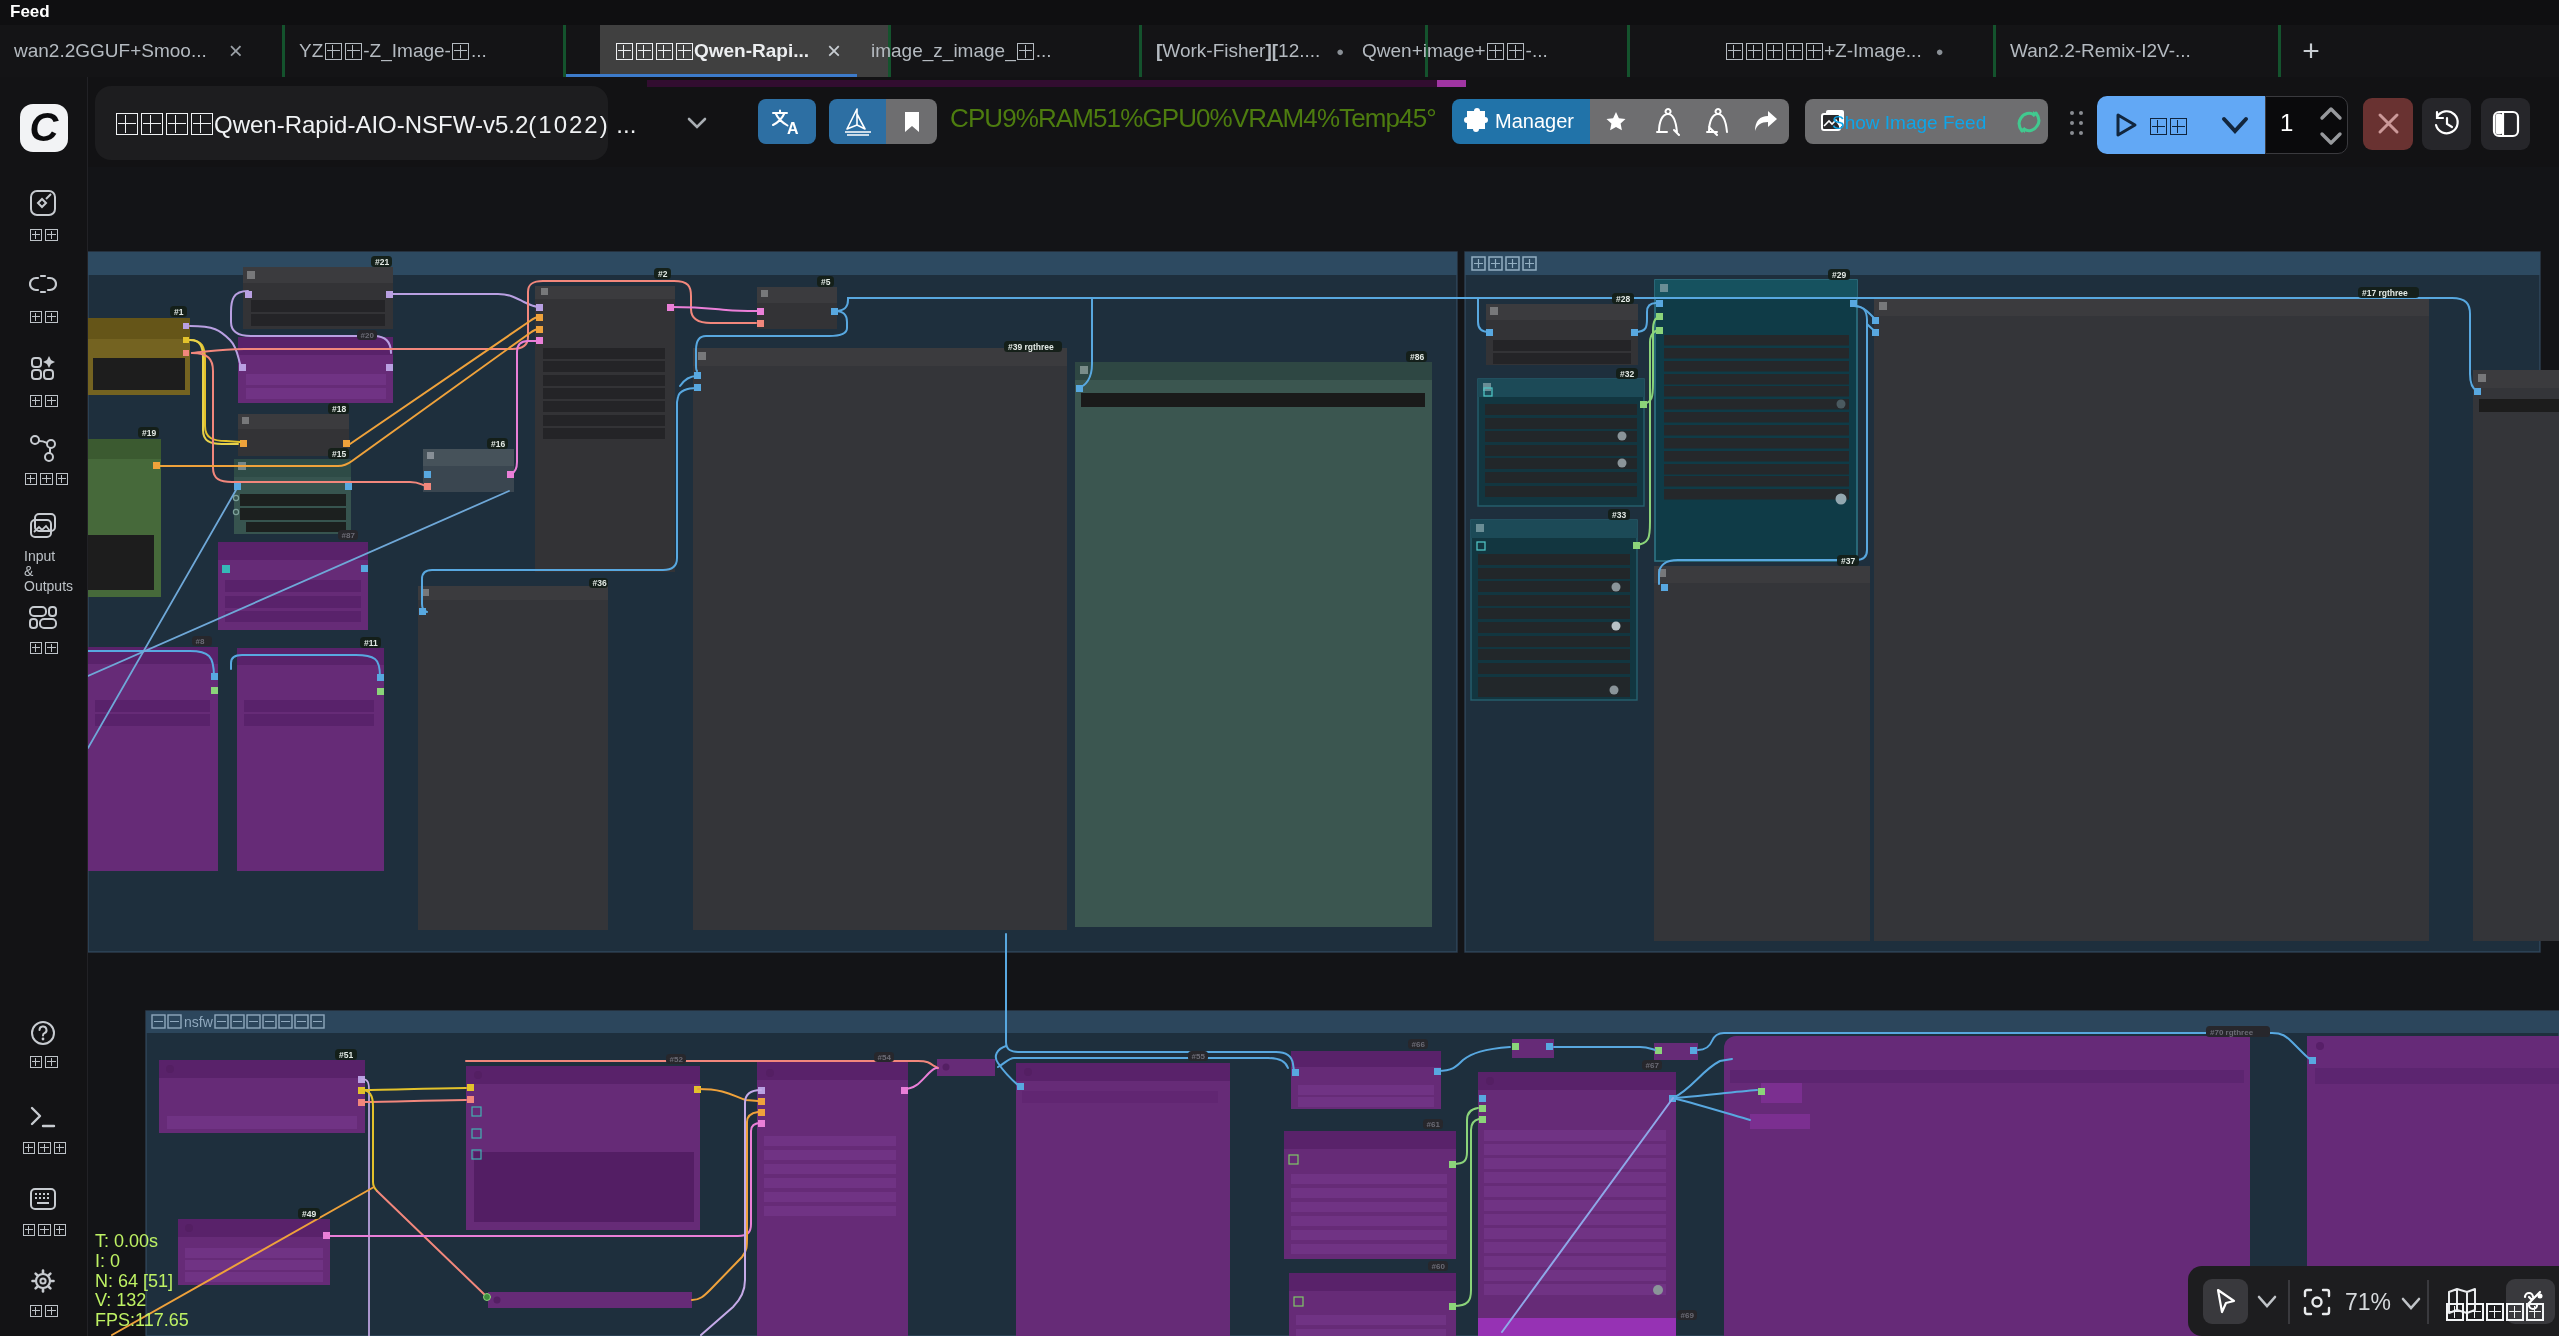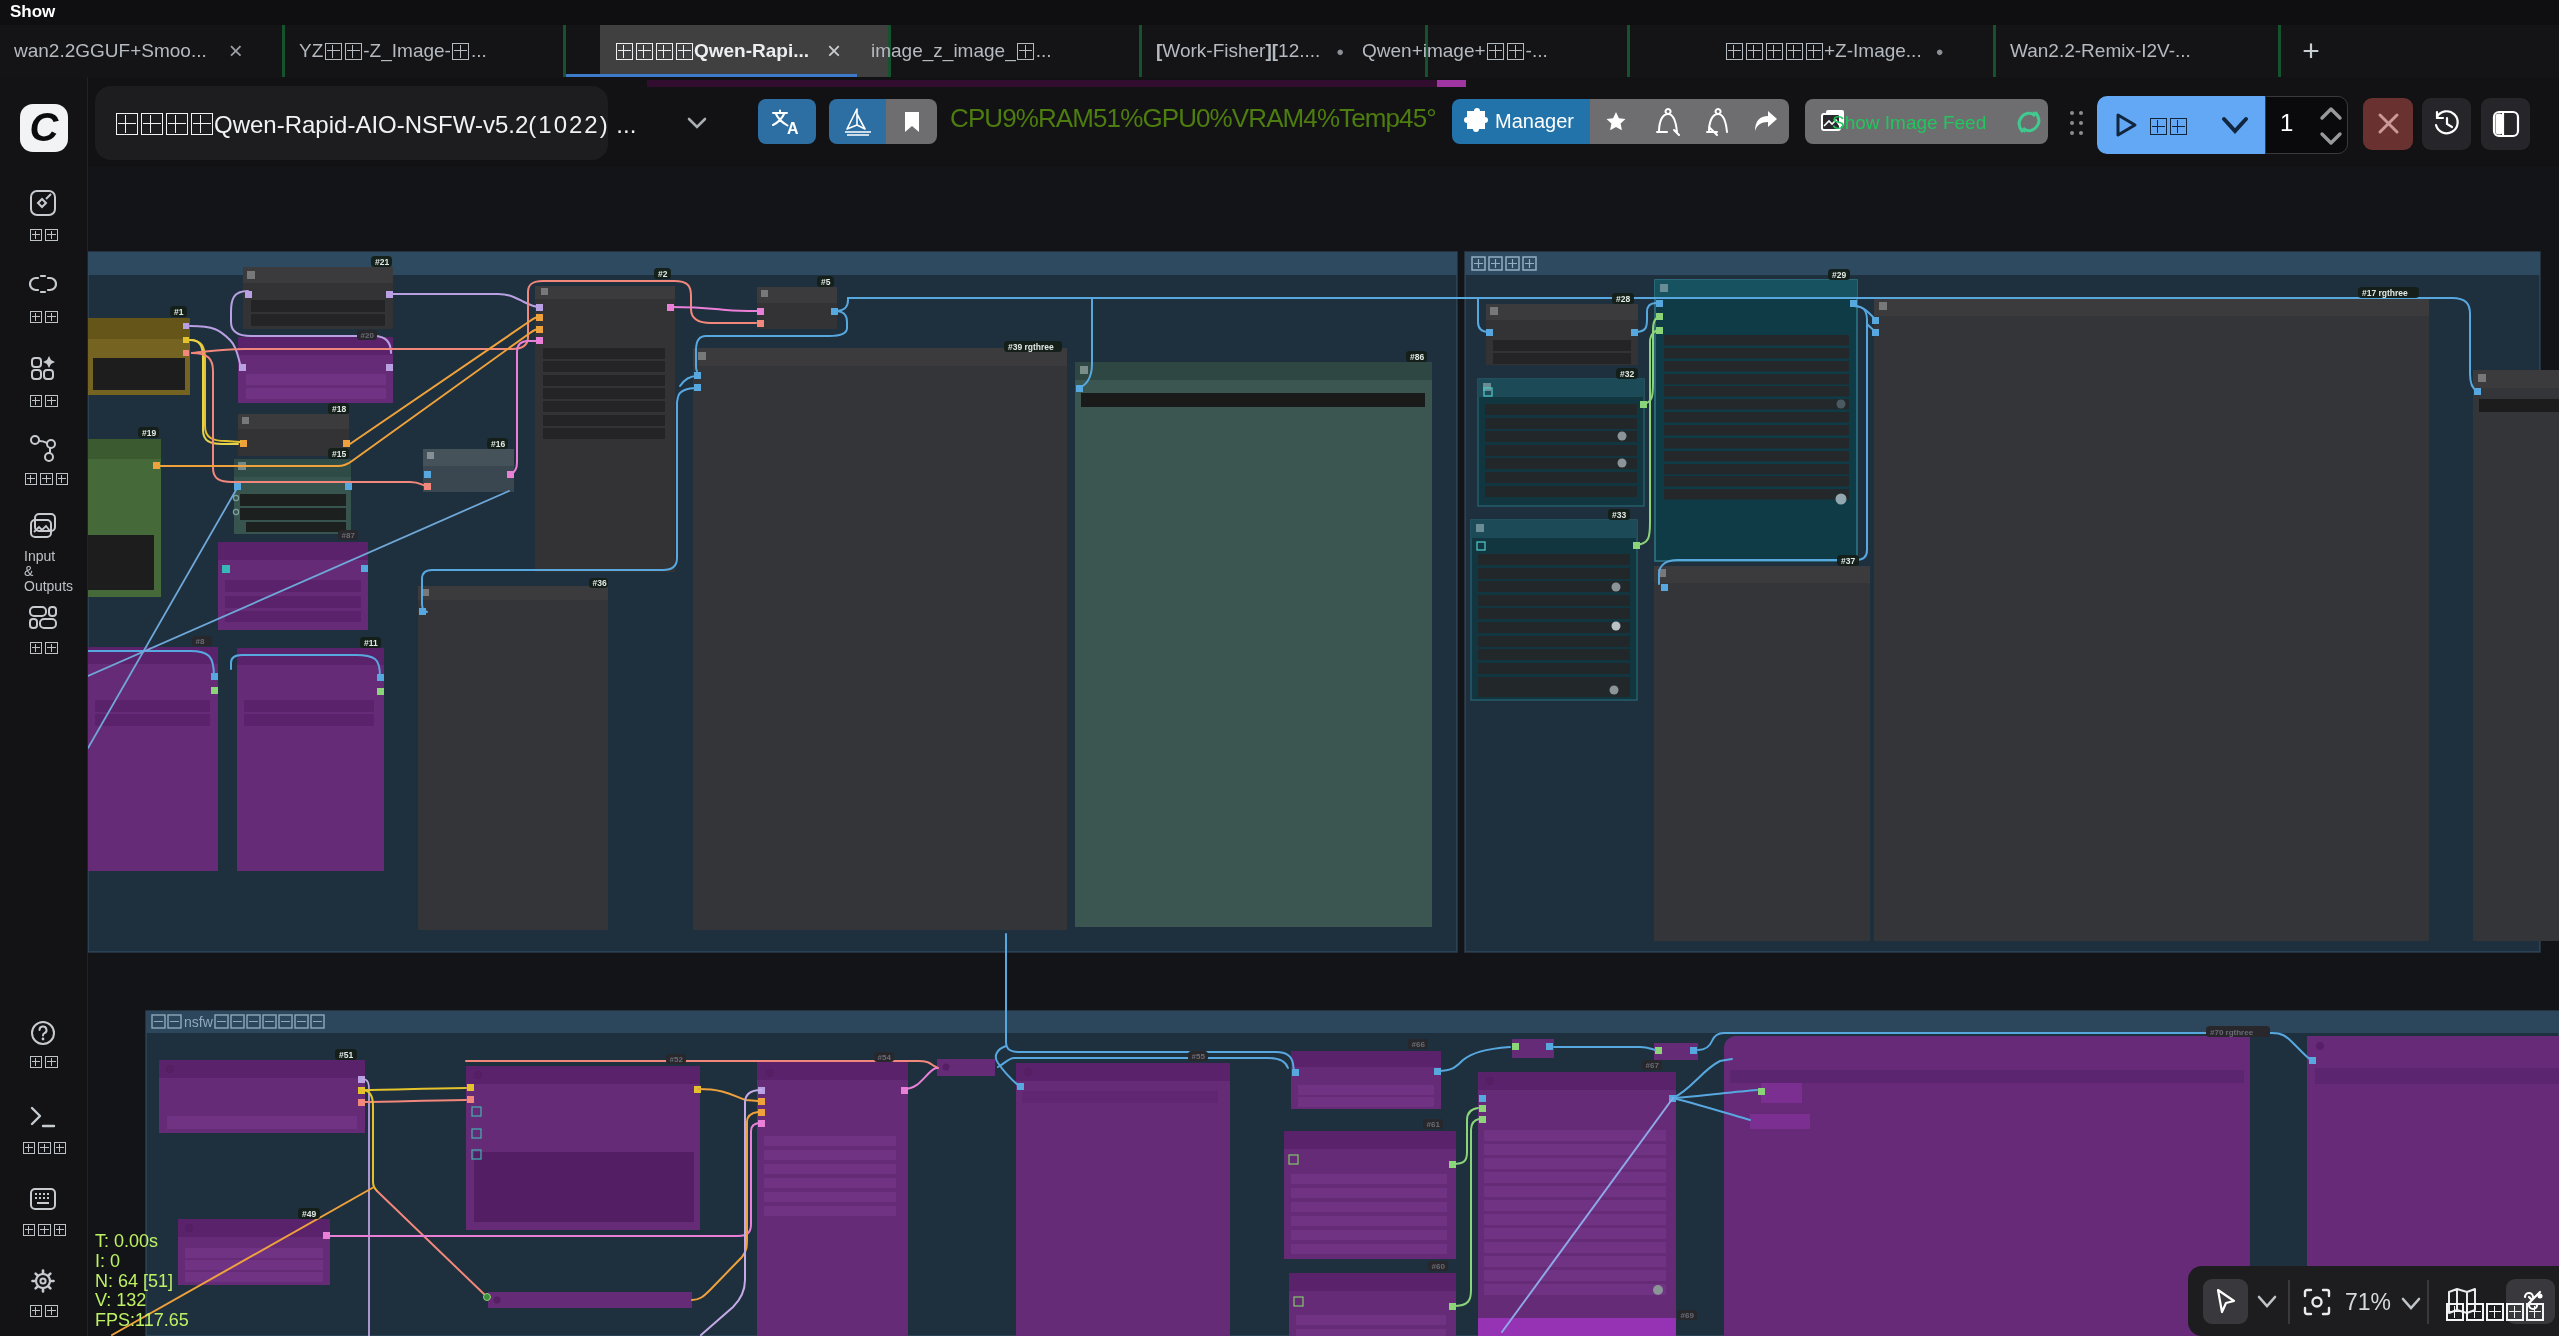--- a/index.html
+++ b/index.html
@@ -11,21 +11,21 @@
 .z19{width:17px;height:17px}
 .z25{width:22px;height:22px}
 .z14{width:12.5px;height:12.5px}
 .z20{width:17px;height:17px}
 .tab{position:absolute;top:25px;height:52px;box-sizing:border-box;border-right:3px solid #14532d;color:#b4bac0;font-size:19px;display:flex;align-items:center;padding:0 14px;white-space:nowrap;overflow:hidden}
 </style>
 </head>
 <body>
 
 <div class="abs" style="left:0;top:0;width:2559px;height:25px;background:#0f0f11">
-  <div class="abs" style="left:10px;top:2px;font-size:17px;font-weight:bold;color:#ffffff">Show</div>
+  <div class="abs" style="left:10px;top:2px;font-size:17px;font-weight:bold;color:#ffffff">Feed</div>
 </div>
 
 <div class="abs" style="left:0;top:25px;width:2559px;height:52px;background:#141416"></div>
 <div class="tab" style="left:0;width:285px">wan2.2GGUF+Smoo...<span style="margin-left:22px;color:#9aa0a6;font-size:24px">×</span></div>
 <div class="tab" style="left:285px;width:281px">YZ<span class="zh z19"></span><span class="zh z19"></span>-Z_Image-<span class="zh z19"></span>...</div>
 <div class="tab" style="left:600px;width:291px;background:#404040;color:#eceef0;font-weight:bold">
   <span class="zh z19"></span><span class="zh z19"></span><span class="zh z19"></span><span class="zh z19"></span>Qwen-Rapi...<span style="margin-left:18px;color:#c8cdd2;font-size:24px;font-weight:400">×</span></div>
 <div class="abs" style="left:566px;top:74px;width:291px;height:3px;background:#3d7bca"></div>
 <div class="tab" style="left:857px;width:285px">image_z_image_<span class="zh z19"></span>...</div>
 <div class="tab" style="left:1142px;width:286px"><span style="font-weight:bold">[</span>Work-Fisher<span style="font-weight:bold">][</span>12....<span style="margin-left:16px;color:#8a9096;font-size:13px">●</span></div>
@@ -79,21 +79,21 @@
 <svg class="abs" style="left:1752px;top:108px" width="28" height="26" viewBox="0 0 28 26">
     <path d="M16 3 l9 8 -9 8 v-5 c-7 0 -11 3 -13 9 c0 -10 5 -15 13 -15 Z" fill="#fff"></path>
   </svg>
 
 <div class="abs" style="left:1805px;top:99px;width:243px;height:45px;background:#6e6e70;border-radius:8px"></div>
 <svg class="abs" style="left:1820px;top:108px" width="26" height="26" viewBox="0 0 26 26">
     <rect x="6" y="2" width="18" height="16" rx="2" fill="#fff"></rect>
     <rect x="2" y="6" width="18" height="16" rx="2" fill="#2a2a2c" stroke="#fff" stroke-width="2"></rect>
     <path d="M4 18 l5 -5 3 3 4 -4 4 6" stroke="#fff" stroke-width="1.6" fill="none"></path>
   </svg>
-<div class="abs" style="left:1832px;top:112px;font-size:19px;color:#22c55e;white-space:nowrap">Show Image Feed</div>
+<div class="abs" style="left:1832px;top:112px;font-size:19px;color:#0ea5e9;white-space:nowrap">Show Image Feed</div>
 <svg class="abs" style="left:2016px;top:109px" width="26" height="26" viewBox="0 0 26 26">
     <path d="M20 4 c3 4 4 9 1 13 c-3 5 -9 6 -13 3 M6 22 c-3 -4 -4 -9 -1 -13 c3 -5 9 -6 13 -3" stroke="#41c98f" stroke-width="3" fill="none" stroke-linecap="round"></path>
     <path d="M17 2 l4 3 -4 3 Z M9 24 l-4 -3 4 -3 Z" fill="#41c98f"></path>
   </svg>
 
 <svg class="abs" style="left:2068px;top:108px" width="18" height="30" viewBox="0 0 18 30">
 <g fill="#8a8d92">
       <circle cx="4" cy="5" r="2"></circle>
       <circle cx="13" cy="5" r="2"></circle>
       <circle cx="4" cy="15" r="2"></circle>

